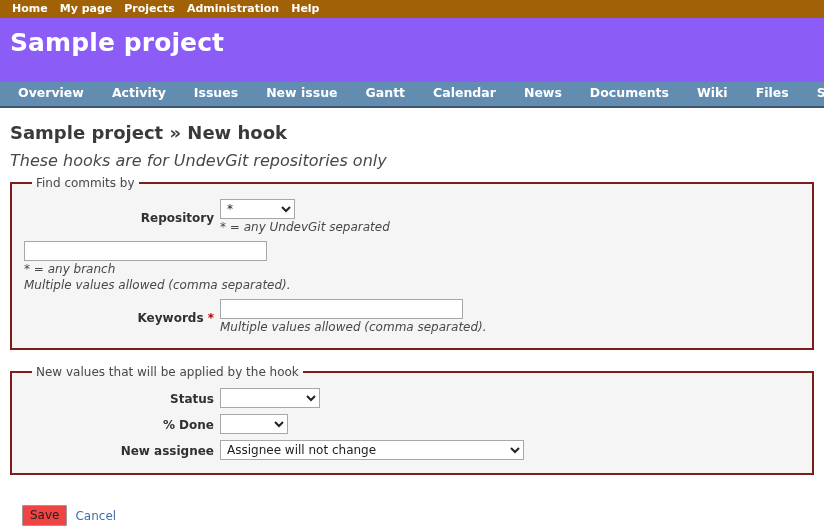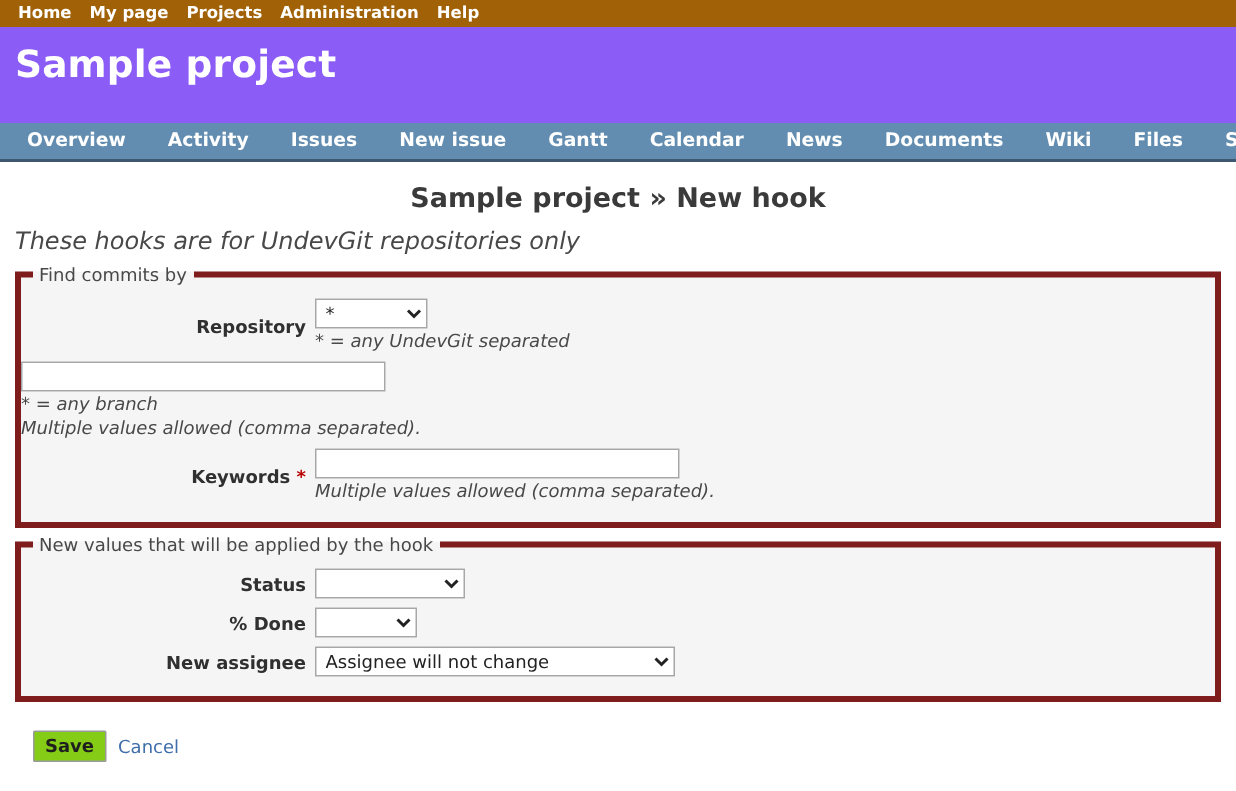--- a/index.html
+++ b/index.html
@@ -67,34 +67,33 @@
   }
 
   
   .content { padding: 10px 10px 0 10px; }
 
   h2.page-title {
     margin: 4px 0 8px 0;
     font-size: 18px;
     font-weight: bold;
     color: #3a3a3a;
-    text-align: center;
   }
   p.subtitle {
     margin: 0 0 6px 0;
     font-style: italic;
     font-size: 16px;
     color: #484848;
   }
 
   fieldset.box {
     background: #f5f5f5;
-    border: 4px solid #7f1d1d;
-    margin: 0 0 5px 0;
-    padding: 6px 0 10px 0;
+    border: 2px solid #7f1d1d;
+    margin: 0 0 16px 0;
+    padding: 6px 0 10px 12px;
   }
   fieldset.box legend {
     font-size: 12px;
     color: #484848;
     padding: 0 4px;
     margin-left: 8px;
   }
   fieldset.box.second { margin-top: -1px; }
 
   .row {
@@ -130,46 +129,45 @@
     background: #ffffff;
     height: 20px;
     font-family: "DejaVu Sans", "Liberation Sans", sans-serif;
     font-size: 12px;
     color: #222;
     padding: 0 2px;
   }
   select.w-repo { width: 75px; }
   select.w-status { width: 100px; }
   select.w-done { width: 68px; }
-  select.w-assignee { width: 240px; }
+  select.w-assignee { width: 304px; }
 
   .hint {
     font-style: italic;
     font-size: 12px;
     color: #484848;
     line-height: 15px;
     margin-top: 1px;
   }
 
   .actions {
     padding: 14px 0 0 12px;
     display: flex;
     align-items: center;
     gap: 8px;
   }
   .btn-save {
-    background: #84cc16;
+    background: #ef4444;
     border: 1px solid #9a9a9a;
     border-radius: 1px;
     padding: 2px 7px 3px 7px;
     font-family: "DejaVu Sans", "Liberation Sans", sans-serif;
     font-size: 12px;
     color: #1f1f1f;
     cursor: pointer;
-    font-weight: bold;
   }
   .link-cancel {
     color: #3f6ea8;
     font-size: 12px;
     text-decoration: none;
     cursor: pointer;
   }
 </style>
 </head>
 <body>

